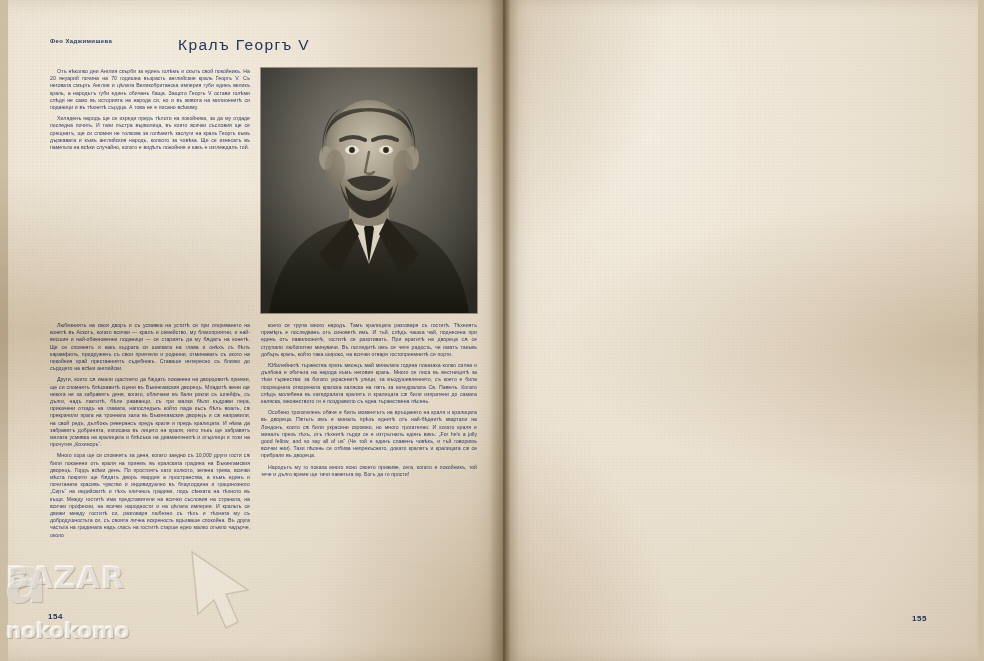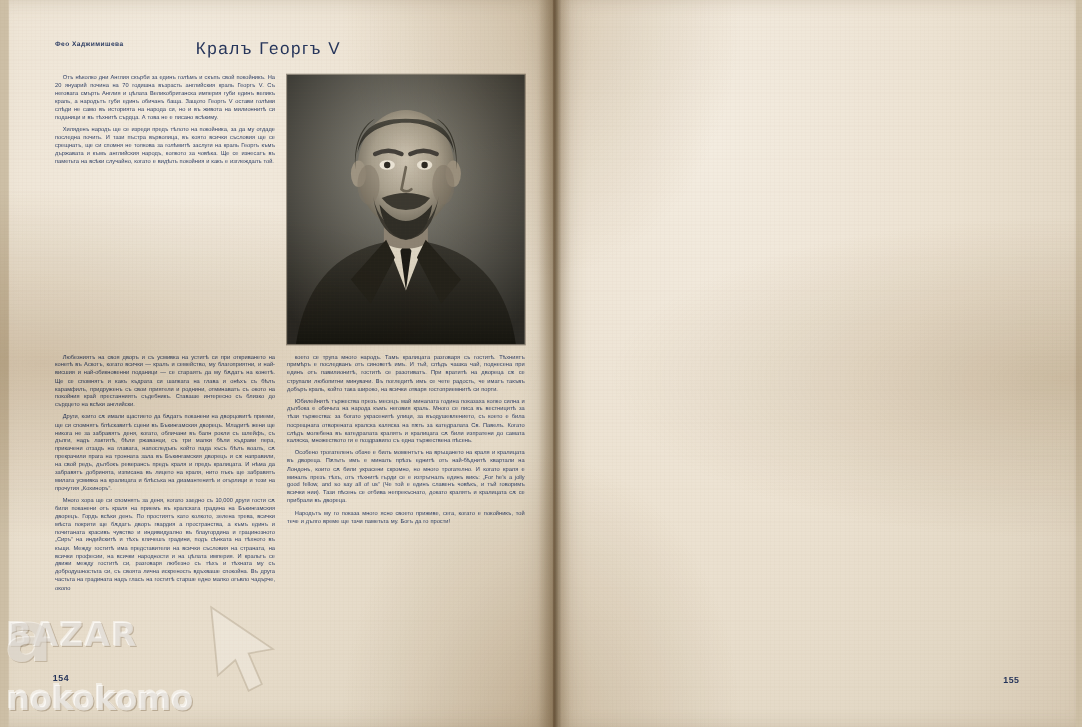--- a/index.html
+++ b/index.html
@@ -97,21 +97,21 @@
     font-family:"DejaVu Sans", sans-serif;
     margin-top:32px;
   }
   .wm-a{
     left:4px;top:548px;font-size:64px;font-weight:bold;
     color:rgba(255,255,255,.45);
     text-shadow:1px 1px 0 rgba(120,100,74,.30);
     font-family:"DejaVu Sans", sans-serif;line-height:1;
   }
   .wm-noko{
-    left:6px;top:618px;font-size:30px;font-weight:bold;letter-spacing:-.5px;
+    left:6px;top:618px;font-size:22px;font-weight:bold;letter-spacing:-.5px;
     color:rgba(255,255,255,.60);
     text-shadow:1px 1px 0 rgba(120,100,74,.38), -1px -1px 0 rgba(255,255,255,.55);
     font-family:"DejaVu Sans", sans-serif;
   }
   .wm-arrow{
     left:186px;top:548px;width:70px;height:92px;opacity:.55;
   }
   .wm-arrow svg{width:100%;height:100%;}
 </style>
 </head>

